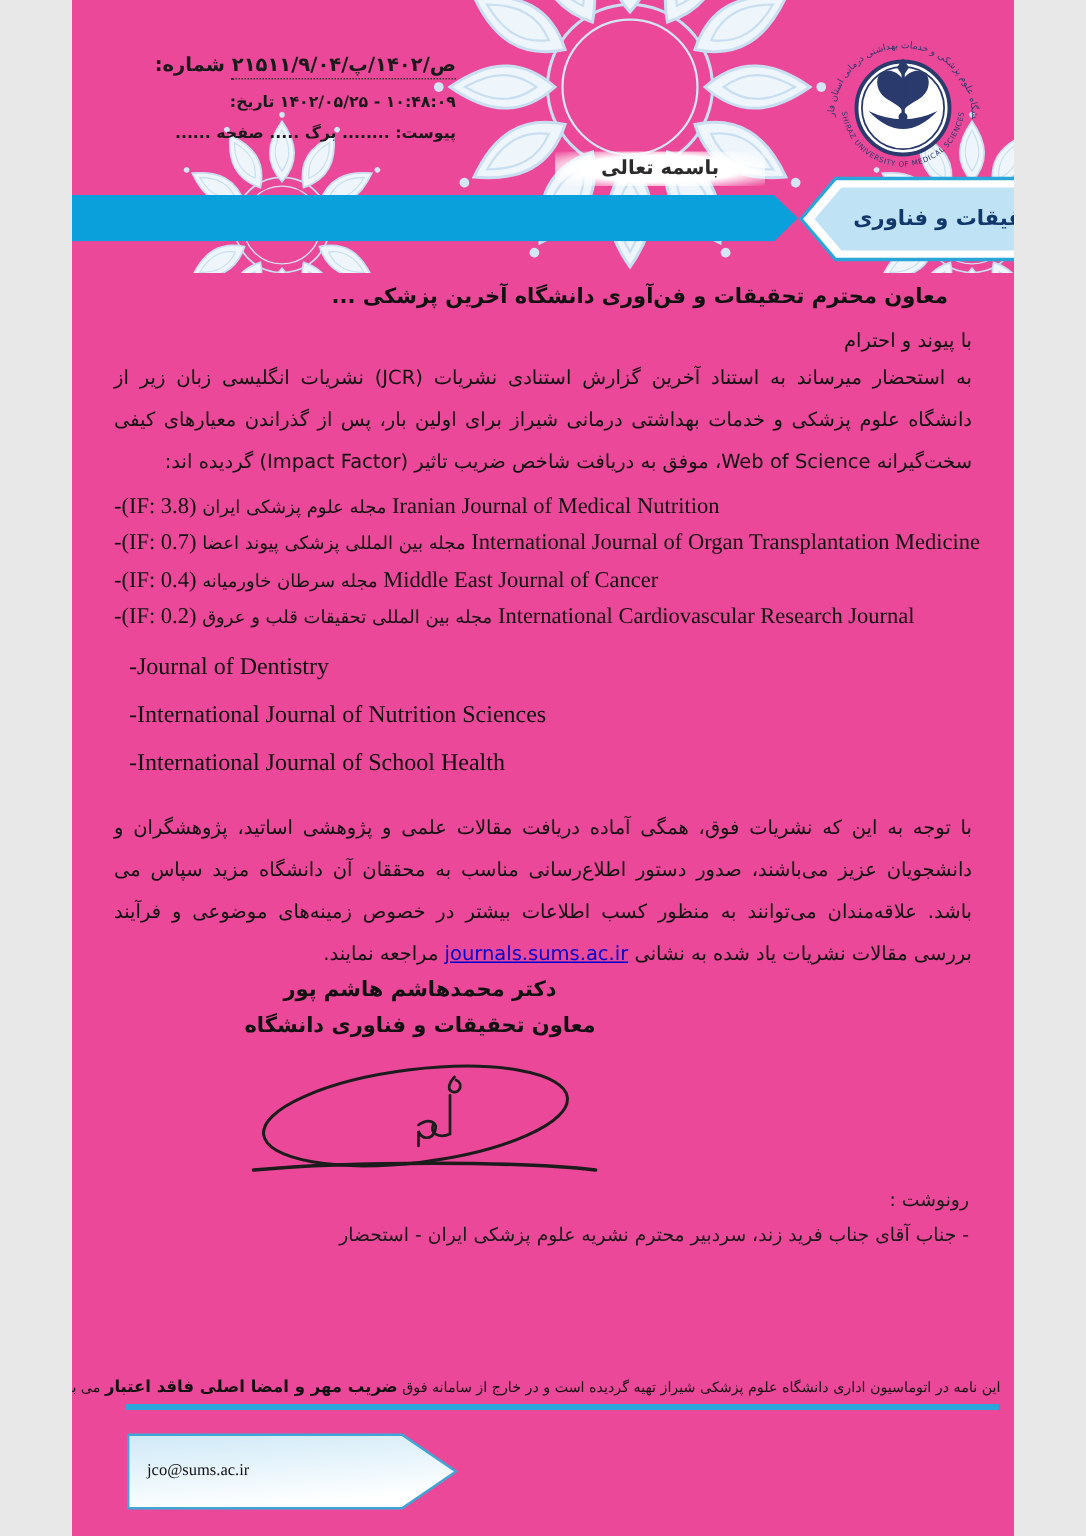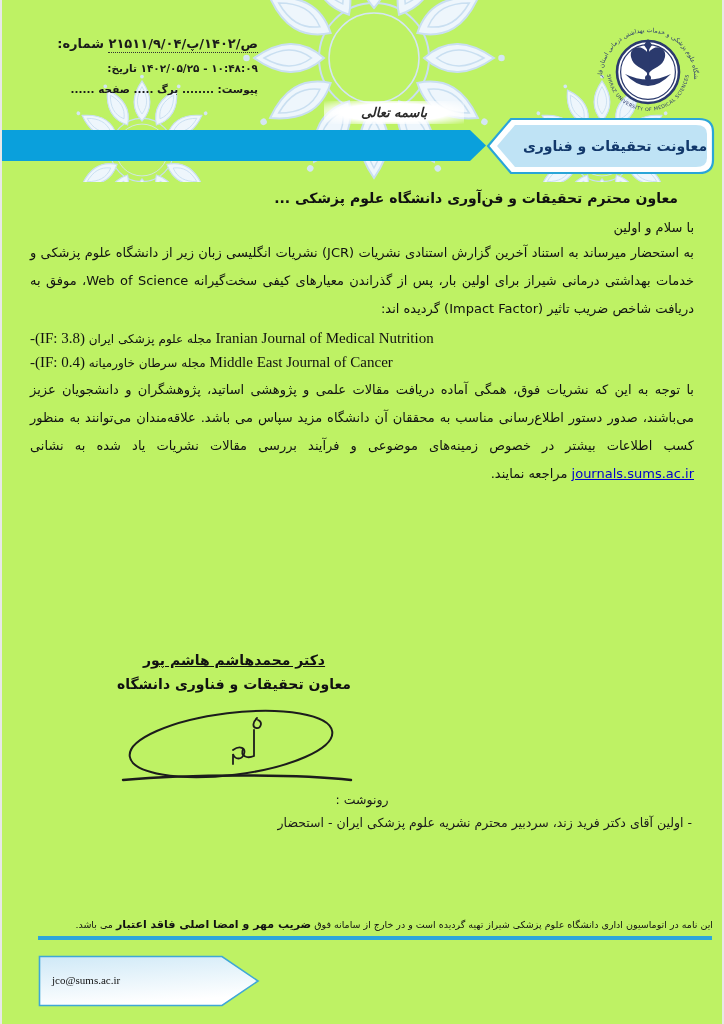--- a/index.html
+++ b/index.html
@@ -1,37 +1,37 @@
 <!DOCTYPE html>
 <html lang="fa"><head>
 <meta charset="utf-8">
 <style>
   html,body{margin:0;padding:0;background:#e8e8e8;}
   .page{
-    position:relative; width:720px; height:1024px; margin:0 auto;
-    background:#bef264; overflow:hidden;
+    position:relative; width:628px; height:1024px; margin:0 auto;
+    background:#ec4899; overflow:hidden;
     font-family:"DejaVu Sans", sans-serif; direction:rtl; color:#111;
   }
   
   .watermark{position:absolute; top:0; left:0; z-index:0;}
   
   .meta{position:absolute; top:36px; left:24px; width:232px; z-index:1;
         text-align:right; font-weight:bold; color:#1a1a1a;}
   .meta-row{margin-bottom:9px; white-space:nowrap; text-align:right;}
   .meta-row.num{font-size:13px;}
   .meta-row.small{font-size:10.5px;}
   .ltrov{direction:ltr; unicode-bidi:bidi-override; display:inline-block;}
   .dotted{border-bottom:1.5px dotted #333; padding-bottom:1px;}
   
   .logo{position:absolute; top:12px; right:18px; z-index:1;}
   
   .basmala{position:absolute; top:101px; left:322px; width:140px; z-index:1;
            text-align:center; font-size:13px; font-weight:bold; color:#2b2b2b;
            background:radial-gradient(ellipse at center, #ffffff 55%, rgba(255,255,255,0) 100%);
-           padding:4px 0;font-style:italic;}
+           padding:4px 0;}
   
   .banner-bar{position:absolute; top:130px; left:0; width:484px; height:31px; z-index:2;
       clip-path:polygon(0 0, calc(100% - 16px) 0, 100% 50%, calc(100% - 16px) 100%, 0 100%);}
   .banner-tag{position:absolute; top:116px; left:482px; z-index:2;}
   .banner-tag-text{position:absolute; top:131px; left:518px; width:190px; height:30px; z-index:3;
       display:flex; align-items:center; justify-content:center;
       font-size:14px; font-weight:bold;}
   
   .content{position:absolute; top:190px; right:28px; left:28px; z-index:1; font-size:13px;}
   .title{font-size:14px; font-weight:bold; text-align:right; margin:0 16px 14px 0;}
@@ -40,27 +40,27 @@
   .if-list{direction:ltr; text-align:left; margin:4px 0 2px 0;}
   .if-line{font-family:"Liberation Serif", serif; font-size:15px; line-height:1.5;
            margin:2px 0; white-space:nowrap;}
   .if-line .fa-name{font-family:"DejaVu Sans", sans-serif; font-size:12px;}
   .scopus-intro{text-align:right; line-height:1.7; margin:2px 0 10px 0;}
   .scopus-list{direction:ltr; text-align:left; margin:6px 0 14px 10px;}
   .scopus-line{font-family:"Liberation Serif", serif; font-size:16px; line-height:2.0;}
   .link{text-decoration:underline; cursor:pointer;}
   
   .sig{position:absolute; top:652px; left:92px; width:280px; z-index:1; text-align:center;}
-  .sig-name{font-size:14px; font-weight:bold; margin-bottom:8px;text-decoration:underline;}
+  .sig-name{font-size:14px; font-weight:bold; margin-bottom:8px;}
   .sig-role{font-size:14px; font-weight:bold;}
   .sig-scribble{margin-top:8px;}
   
   .cc{position:absolute; top:792px; right:30px; left:30px; z-index:1;
       text-align:right; font-size:12.5px; color:#1a1a1a;}
-  .cc-label{margin-bottom:8px;text-align:center;}
+  .cc-label{margin-bottom:8px;}
   .cc-item{white-space:nowrap;}
   
   .disclaimer{position:absolute; top:918px; right:9px; left:9px; z-index:1;
       text-align:right; font-size:9.5px; white-space:nowrap; color:#111;}
   .disclaimer b{font-size:11px;}
   .disclaimer b.u{}
   .footer-rule{position:absolute; top:936px; left:36px; right:10px; height:4px; z-index:1;}
   .email-tag{position:absolute; top:955px; left:36px; z-index:1;}
   .email-text{position:absolute; top:955px; left:50px; width:170px; height:50px; z-index:2;
       display:flex; align-items:center; font-family:"Liberation Serif", serif;
@@ -138,59 +138,74 @@
   <div class="basmala">باسمه تعالی</div>
 
   <div class="banner-bar" style="background: rgb(10, 160, 220);"></div>
   <svg class="banner-tag" width="236" height="60" viewBox="0 0 236 60">
     <path d="M 27 3 H 215 Q 229 3 229 16 V 44 Q 229 57 215 57 H 27 L 4 30 Z" fill="#ffffff" stroke="#2aa5d8" stroke-width="2.2"></path>
     <path d="M 31 9 H 212 Q 223 9 223 18 V 42 Q 223 51 212 51 H 31 L 13 30 Z" fill="#bfe3f5"></path>
   </svg>
   <div class="banner-tag-text" style="color: rgb(18, 56, 107);">معاونت تحقیقات و فناوری</div>
 
   <div class="content">
-    <div class="title">معاون محترم تحقیقات و فن‌آوری دانشگاه علوم پزشکی ...</div>
-    <div class="salutation">با سلام و اولین</div>
+    <div class="title">معاون محترم تحقیقات و فن‌آوری دانشگاه آخرین پزشکی ...</div>
+    <div class="salutation">با پیوند و احترام</div>
     <p class="para">به استحضار میرساند به استناد آخرین گزارش استنادی نشریات (JCR) نشریات انگلیسی زبان زیر از دانشگاه علوم پزشکی و خدمات بهداشتی درمانی شیراز برای اولین بار، پس از گذراندن معیارهای کیفی سخت‌گیرانه Web of Science، موفق به دریافت شاخص ضریب تاثیر (Impact Factor) گردیده اند:</p>
 
     <div class="if-list">
       <div class="if-line">
         <span>-(IF: 3.8)</span>
         <span class="fa-name">مجله علوم پزشکی ایران</span>
         <span>Iranian Journal of Medical Nutrition</span>
       </div>
       <div class="if-line">
+        <span>-(IF: 0.7)</span>
+        <span class="fa-name">مجله بین المللی پزشکی پیوند اعضا</span>
+        <span>International Journal of Organ Transplantation Medicine</span>
+      </div>
+      <div class="if-line">
         <span>-(IF: 0.4)</span>
         <span class="fa-name">مجله سرطان خاورمیانه</span>
         <span>Middle East Journal of Cancer</span>
       </div>
-    </div>
-
-
+      <div class="if-line">
+        <span>-(IF: 0.2)</span>
+        <span class="fa-name">مجله بین المللی تحقیقات قلب و عروق</span>
+        <span>International Cardiovascular Research Journal</span>
+      </div>
+    </div>
+
+
+    <div class="scopus-list">
+      <div class="scopus-line">-Journal of Dentistry</div>
+      <div class="scopus-line">-International Journal of Nutrition Sciences</div>
+      <div class="scopus-line">-International Journal of School Health</div>
+    </div>
 
     <p class="para"><span>با توجه به این که نشریات فوق، همگی آماده دریافت مقالات علمی و پژوهشی اساتید، پژوهشگران و دانشجویان عزیز می‌باشند، صدور دستور  اطلاع‌رسانی مناسب به محققان آن دانشگاه مزید سپاس می باشد. علاقه‌مندان می‌توانند به منظور کسب اطلاعات بیشتر در خصوص زمینه‌های موضوعی و فرآیند بررسی مقالات نشریات یاد شده به نشانی </span><span class="link" style="color: rgb(0, 0, 204);">journals.sums.ac.ir</span><span> مراجعه نمایند.</span></p>
   </div>
 
   <div class="sig">
     <div class="sig-name">دکتر محمدهاشم هاشم پور</div>
     <div class="sig-role">معاون تحقیقات و فناوری دانشگاه</div>
     <svg class="sig-scribble" width="250" height="92" viewBox="0 0 250 92">
       <g stroke="#1c1c1c" fill="none" stroke-linecap="round">
         <ellipse cx="122" cy="44" rx="102" ry="31" stroke-width="2" transform="rotate(-7 122 44)"></ellipse>
         <path d="M148 18 c-4 4 -5 9 -1 10 c5 1 7 -6 2 -8" stroke-width="1.8"></path>
         <path d="M145 30 c0 10 0 20 0 26 c-7 3 -14 0 -11 -7" stroke-width="1.8"></path>
         <path d="M124 50 c7 -5 13 -2 11 4 c-2 6 -9 6 -11 0 l0 10" stroke-width="1.8"></path>
         <path d="M14 80 C 80 74 190 74 242 80" stroke-width="2.4"></path>
       </g>
     </svg>
   </div>
 
   <div class="cc">
     <div class="cc-label">رونوشت :</div>
-    <div class="cc-item">-  اولین آقای دکتر فرید زند، سردبیر محترم نشریه علوم پزشکی ایران  - استحضار</div>
+    <div class="cc-item">-  جناب آقای جناب فرید زند، سردبیر محترم نشریه علوم پزشکی ایران  - استحضار</div>
   </div>
 
   <div class="disclaimer"><span>این نامه در اتوماسیون اداری دانشگاه علوم پزشکی شیراز تهیه گردیده است و در خارج از سامانه فوق </span><b>ضریب مهر و امضا اصلی </b><b class="u">فاقد اعتبار</b><span> می باشد.</span></div>
 
   <div class="footer-rule" style="background: rgb(44, 166, 218);"></div>
 
   <svg class="email-tag" width="222" height="52" viewBox="0 0 222 52">
     <defs>
       <linearGradient id="emailGrad" x1="0" y1="0" x2="0.3" y2="1">
         <stop offset="0" stop-color="#cfe9f7"></stop>

